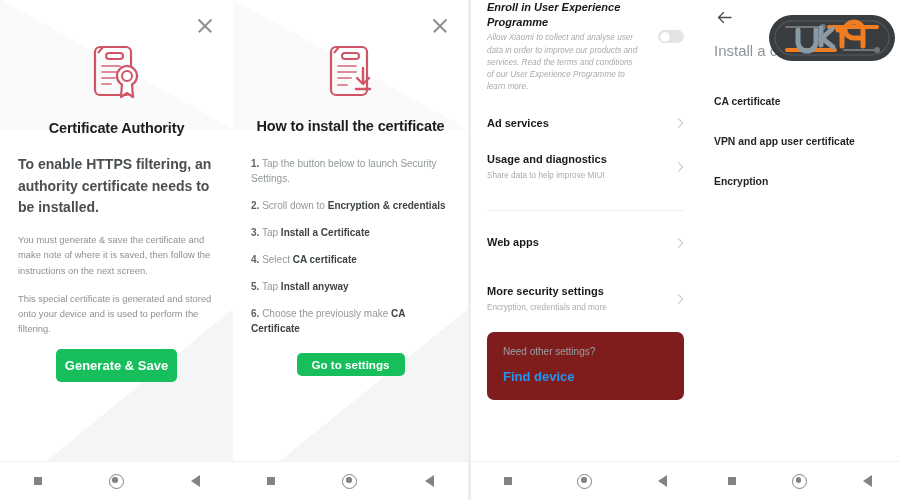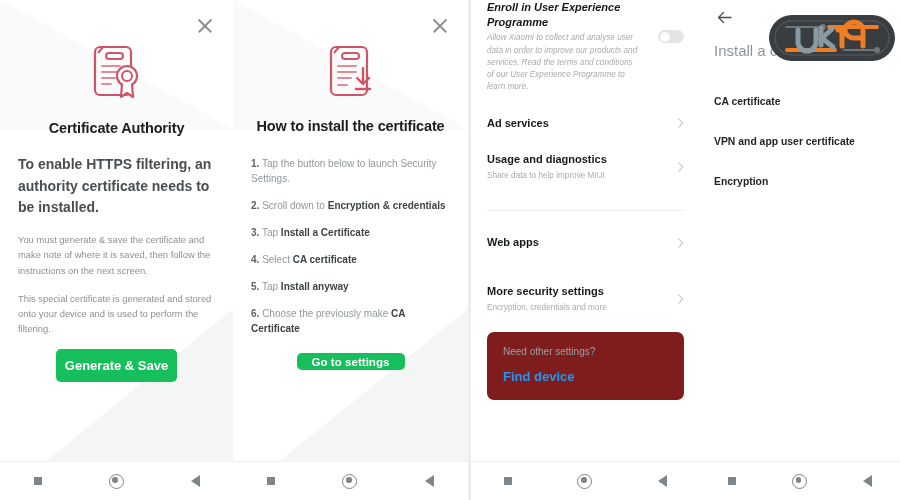--- a/index.html
+++ b/index.html
@@ -59,21 +59,21 @@
   }
   .onb-p{
     font-size:9.4px;color:#8b9195;line-height:1.62;margin-bottom:13px;
   }
   .btn-green{
     display:block;margin:0 auto;border:0;border-radius:5px;
     background:#16bf5c;color:#ffffff;font-weight:bold;
     font-family:"Liberation Sans",sans-serif;cursor:pointer;
   }
   .btn1{width:121px;height:33px;font-size:13px;margin-top:13px;}
-  .btn2{width:108px;height:17px;font-size:11.6px;margin-top:17px;}
+  .btn2{width:108px;height:23px;font-size:11.6px;margin-top:17px;}
 
   
   .steps{padding:0 18px;margin-top:22px;}
   .step{font-size:10px;color:#92989c;line-height:1.5;margin-bottom:12px;}
   .step .num{color:#5d6266;font-weight:bold;}
   .step b{color:#3e4346;font-weight:bold;}
 
   
   .sbar{position:relative;height:36px;}
   .back-arrow{

